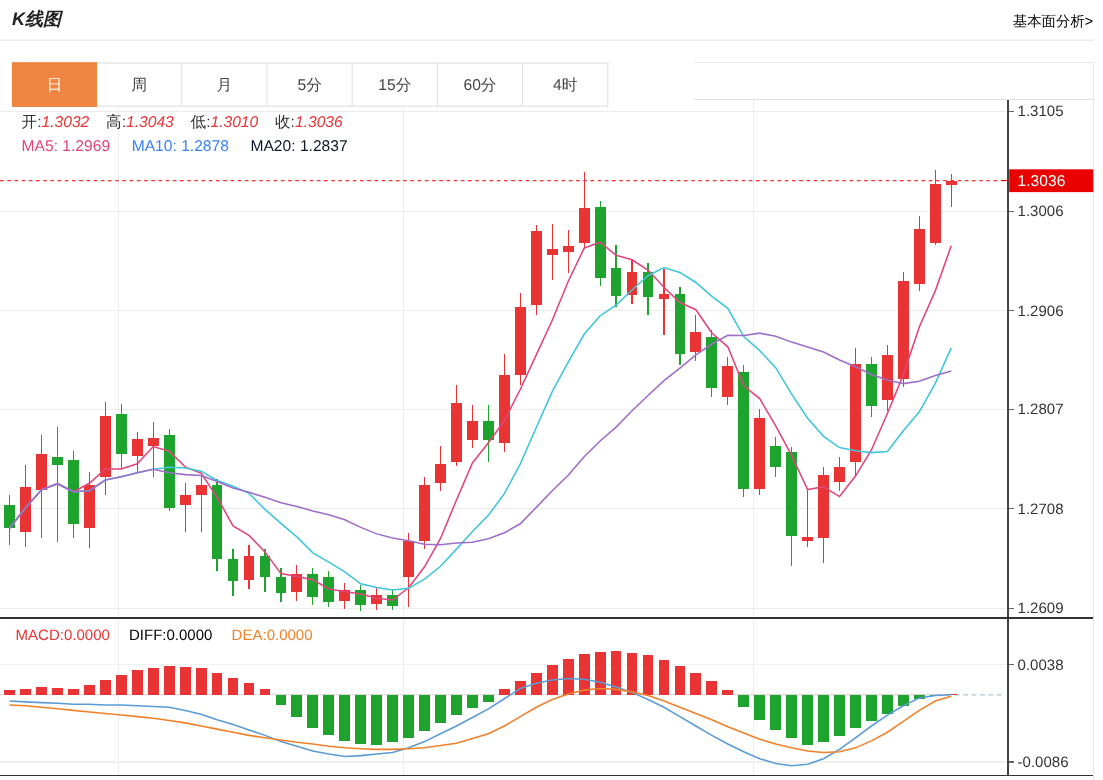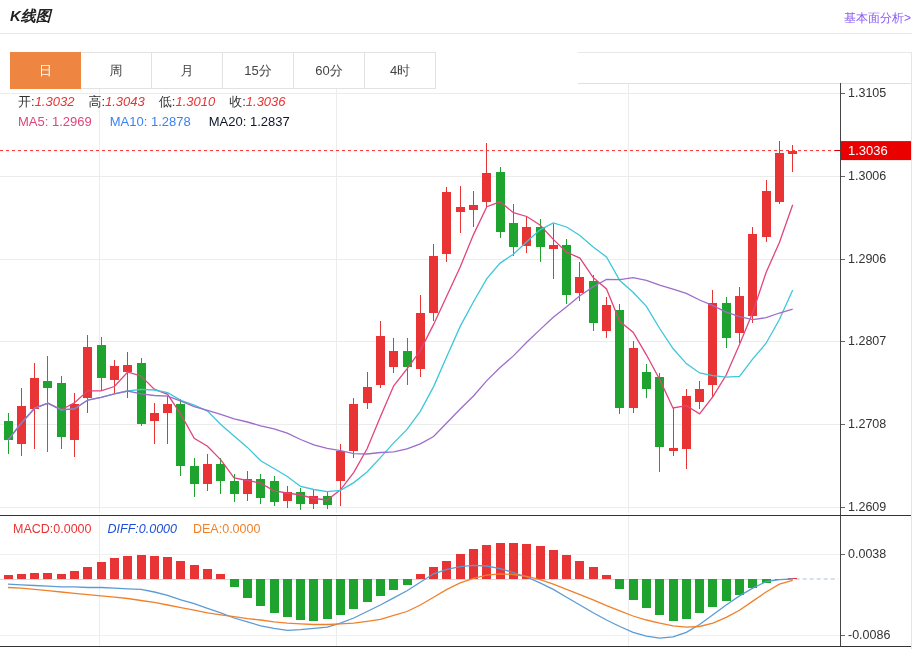--- a/index.html
+++ b/index.html
@@ -1,37 +1,37 @@
 <!DOCTYPE html>
 <html><head>
 <meta charset="utf-8">
 <style>
   html,body{margin:0;padding:0;background:#fff;}
   body{width:919px;height:650px;overflow:hidden;font-family:"Liberation Sans","DejaVu Sans",sans-serif;}
   .stage{position:relative;width:919px;height:650px;background:#fff;}
   #chart-svg{position:absolute;left:0;top:0;}
   .hdr-title{position:absolute;left:10px;top:7px;font-size:15px;font-weight:bold;color:#222;font-style:italic;}
-  .hdr-link{position:absolute;right:8px;top:10px;font-size:12px;color:#8b5cf6;cursor:pointer;text-decoration:none;}
+  .hdr-link{position:absolute;right:8px;top:10px;font-size:12px;color:#000000;cursor:pointer;text-decoration:none;}
   .divider{position:absolute;left:0;top:33px;width:912px;height:1px;background:#e8e8e8;}
   .tabs{position:absolute;left:10px;top:52px;display:flex;z-index:3;}
   .tab{width:71px;height:37px;box-sizing:border-box;background:#fff;color:#444;font-size:13px;
        display:flex;align-items:center;justify-content:center;cursor:pointer;
        border-top:1px solid #e2e2e2;border-bottom:1px solid #e2e2e2;border-right:1px solid #e2e2e2;}
   .tab:first-child{border-left:1px solid #e2e2e2;}
   .tab.sel{background:#ee8540;border-color:#ee8540;color:#fff;}
   .readout1{position:absolute;left:18px;top:93px;font-size:13px;display:flex;z-index:2;}
   .readout1 .pair{margin-right:14px;}
   .readout1 .lbl{color:#333;}
   .readout1 .val{color:#e83435;font-style:italic;}
   .readout2{position:absolute;left:18px;top:114px;font-size:13px;display:flex;z-index:2;}
   .readout2 .pair{margin-right:18px;}
   .ma5{color:#e0457c;} .ma10{color:#3b82f6;} .ma20{color:#0f172a;}
   .macdrow{position:absolute;left:13px;top:522px;font-size:12.5px;display:flex;z-index:2;}
   .macdrow .pair{margin-right:16px;}
-  .mmacd{color:#e83435;} .mdiff{color:#1d4ed8;font-style:italic;} .mdea{color:#f0812b;}
+  .mmacd{color:#e83435;} .mdiff{color:#000000;} .mdea{color:#f0812b;}
 </style>
 </head>
 <body>
 
 <div class="stage">
 
   <svg id="chart-svg" width="919" height="650" viewBox="0 0 919 650">
       <line x1="99" y1="83" x2="99" y2="513" stroke="#ececec" shape-rendering="crispEdges"></line>
       <line x1="99" y1="515" x2="99" y2="646" stroke="#ececec" shape-rendering="crispEdges"></line>
       <line x1="336" y1="83" x2="336" y2="513" stroke="#ececec" shape-rendering="crispEdges"></line>
@@ -262,20 +262,21 @@
     </svg>
 
   <div class="hdr-title">K线图</div>
   <a class="hdr-link">基本面分析&gt;</a>
   <div class="divider"></div>
 
   <div class="tabs">
     <div class="tab sel">日</div>
     <div class="tab">周</div>
     <div class="tab">月</div>
+    <div class="tab">5分</div>
     <div class="tab">15分</div>
     <div class="tab">60分</div>
     <div class="tab">4时</div>
   </div>
 
   <div class="readout1">
     <span class="pair"><span class="lbl">开:</span><span class="val">1.3032</span></span>
     <span class="pair"><span class="lbl">高:</span><span class="val">1.3043</span></span>
     <span class="pair"><span class="lbl">低:</span><span class="val">1.3010</span></span>
     <span class="pair"><span class="lbl">收:</span><span class="val">1.3036</span></span>

